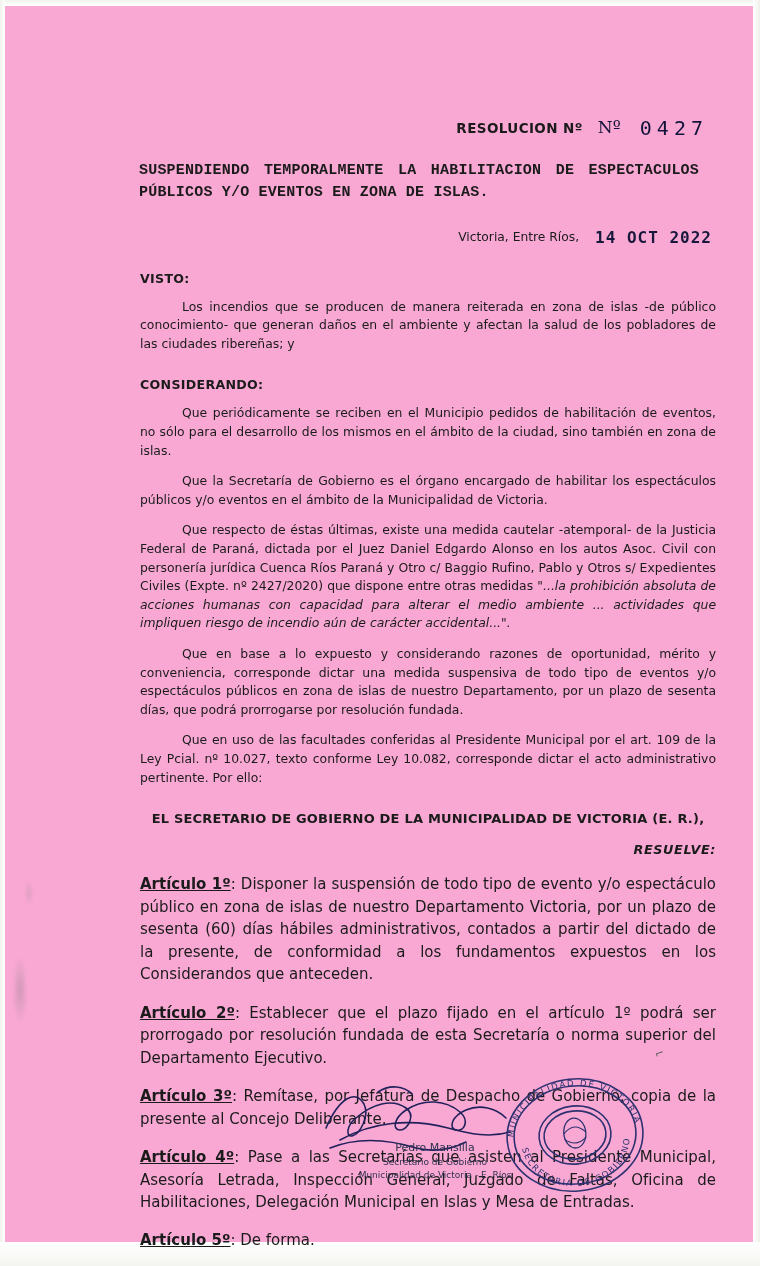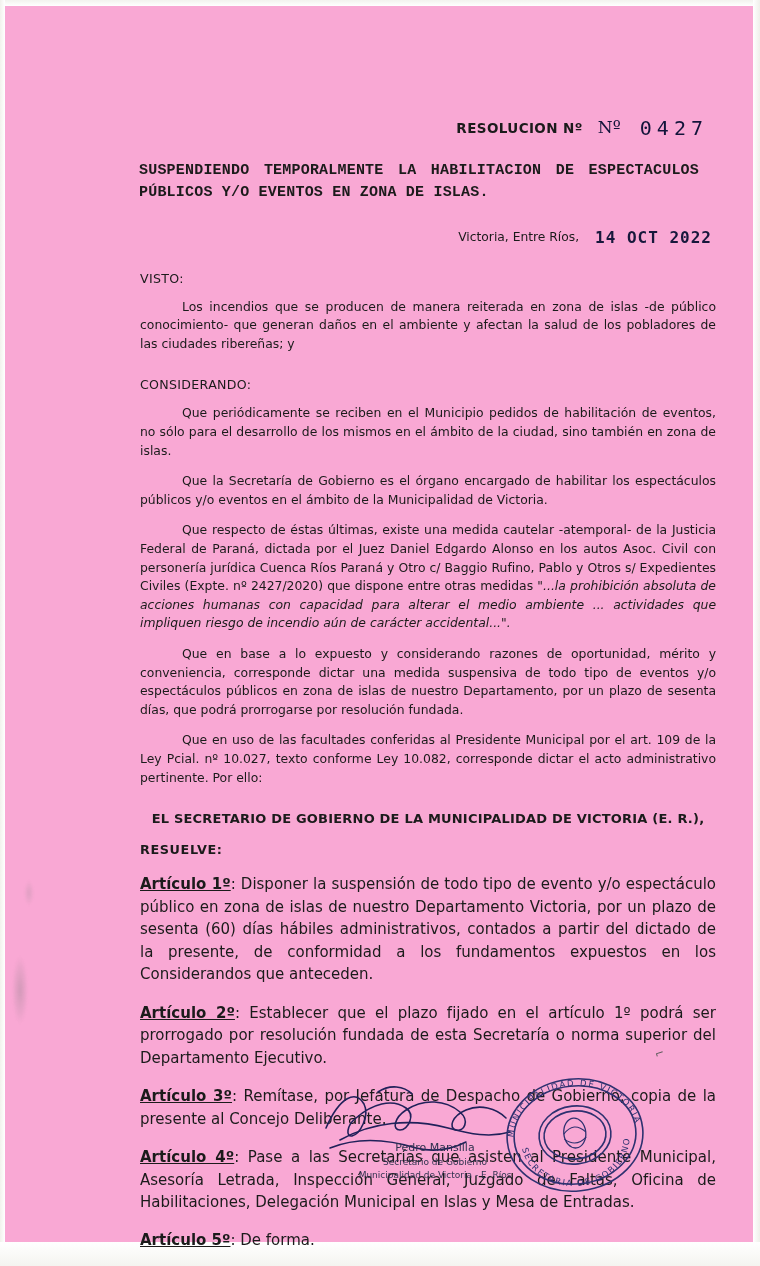--- a/index.html
+++ b/index.html
@@ -100,21 +100,21 @@
     font-weight: bold;
     font-size: 16px;
     letter-spacing: 1px;
     color: #17183c;
     margin-left: 12px;
     position: relative;
     top: 2px;
   }
 
   .section-head {
-    font-weight: normal;
+    font-weight: bold;
     font-size: 12.6px;
     letter-spacing: 0.3px;
     margin-top: 26px;
   }
   .section-head.considerando { margin-top: 24px; }
 
   p.body {
     font-size: 12.4px;
     line-height: 1.5;
     text-align: justify;
@@ -124,25 +124,26 @@
   p.body em { font-style: italic; }
 
   .center-bold {
     text-align: center;
     font-weight: bold;
     font-size: 13px;
     margin-top: 24px;
     letter-spacing: 0.2px;
   }
   .resuelve {
-    text-align: left;
+    text-align: right;
     font-weight: bold;
     font-size: 12.8px;
     margin-top: 16px;
     letter-spacing: 0.6px;
+    font-style: italic;
   }
 
   .article {
     font-size: 15px;
     line-height: 1.5;
     text-align: justify;
     margin: 16px 0 0 0;
   }
   .article .art-label {
     font-weight: bold;

